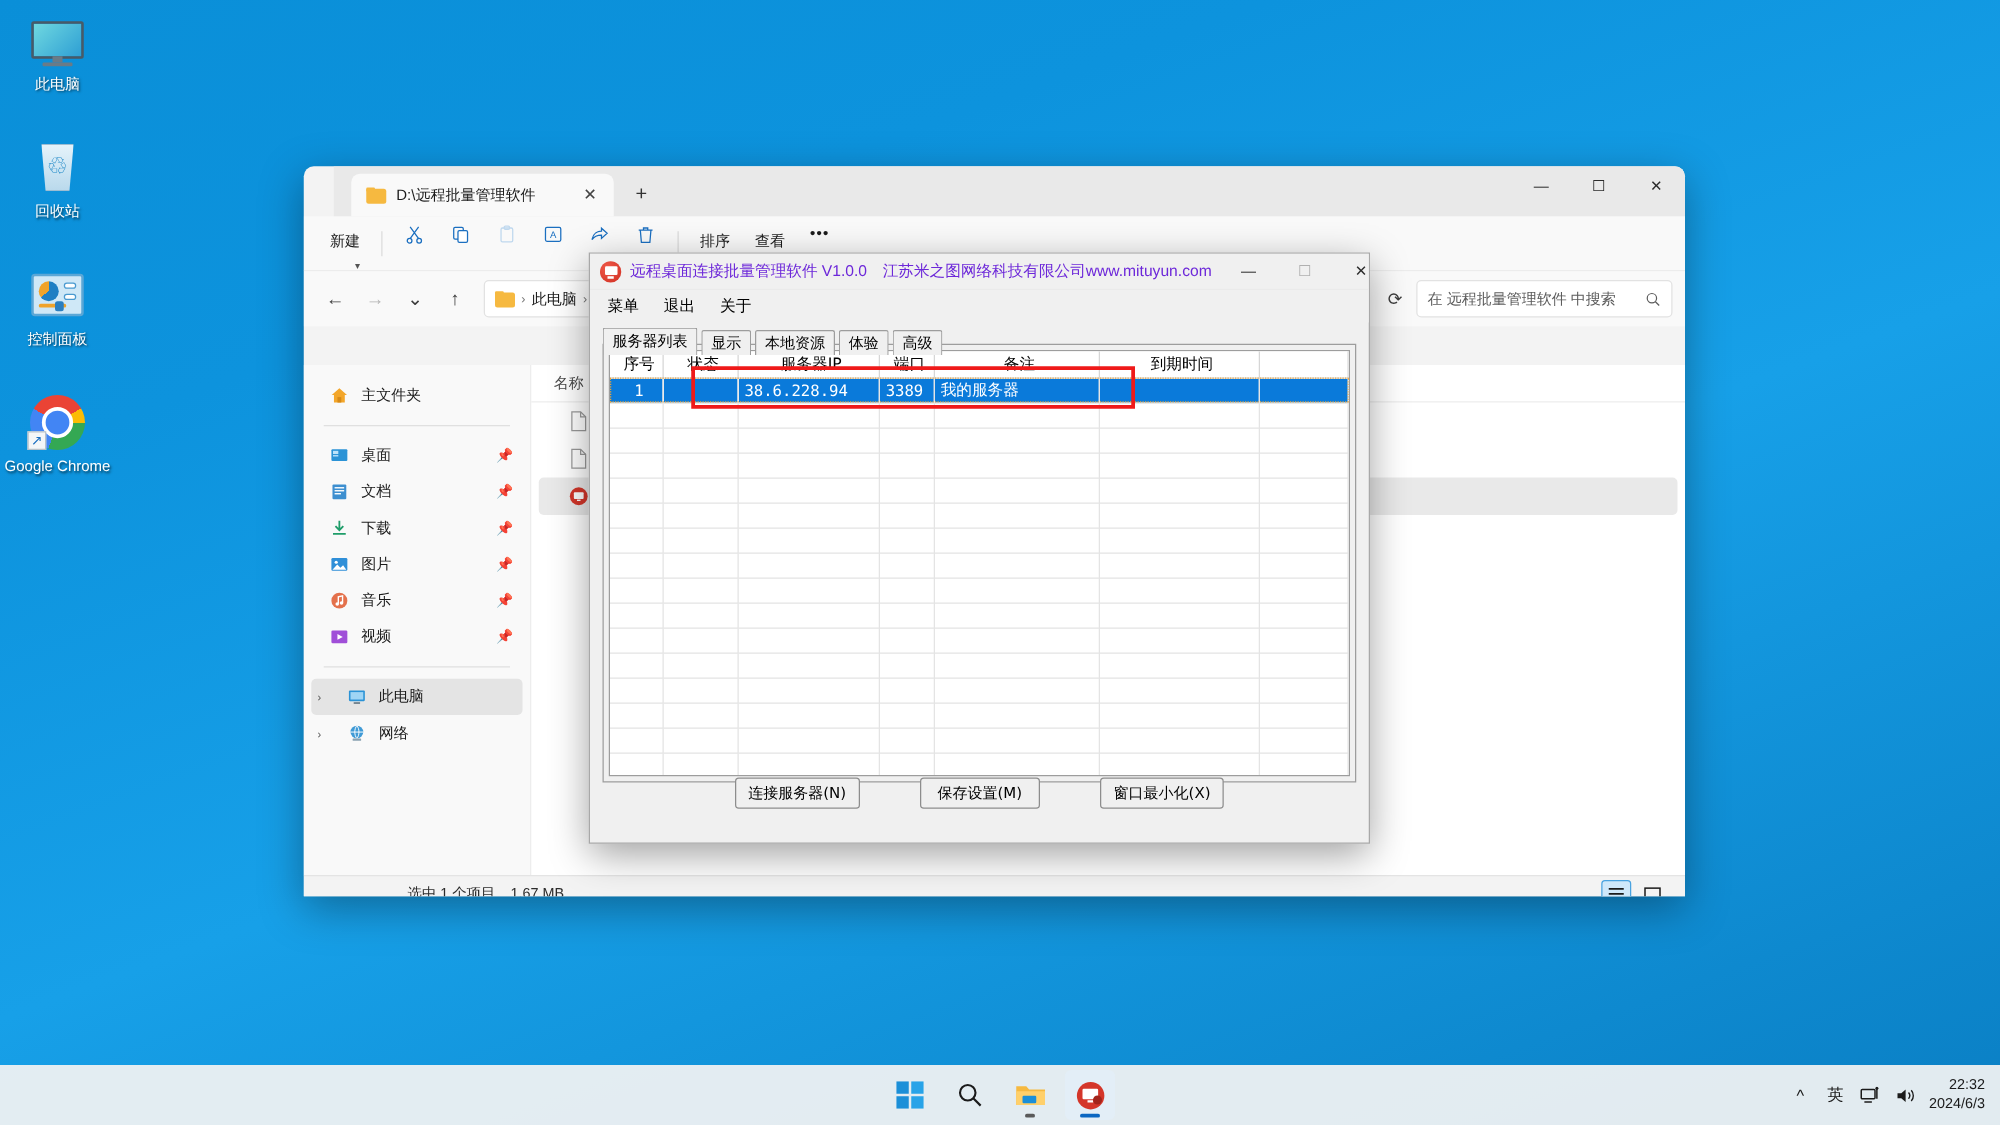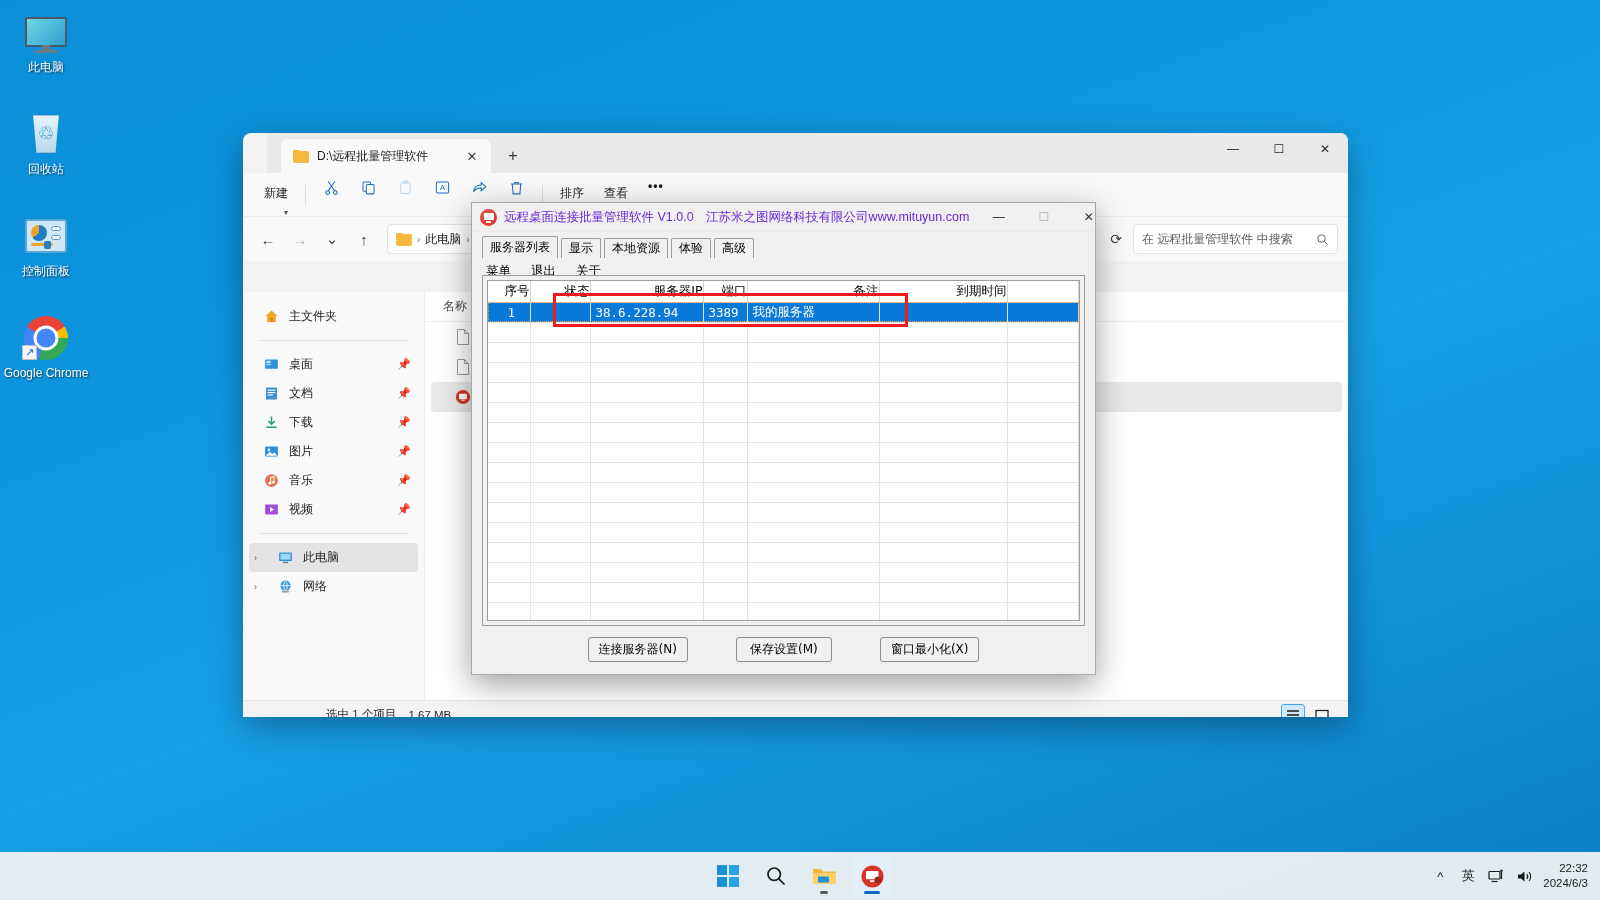--- a/index.html
+++ b/index.html
@@ -277,21 +277,21 @@
   #rdp-panel {
     position: absolute; left: 10px; top: 72px; right: 10px; bottom: 48px;
     border: 1px solid #9d9d9d; background: #f0f0f0;
   }
   #grid-wrap {
     position: absolute; left: 4px; top: 4px; right: 4px; bottom: 4px;
     background: #fff; border: 1px solid #9d9d9d; overflow: hidden;
   }
   table.grid { border-collapse: collapse; width: 100%; table-layout: fixed; }
   table.grid th {
-    height: 21px; text-align: right; font-weight: normal; font-size: 12.5px;
+    height: 21px; text-align: center; font-weight: normal; font-size: 12.5px;
     background: #fff; color: #000; padding-left: 5px;
     border-right: 1px solid #d6d6d6; border-bottom: 1px solid #d6d6d6;
     font-family: "DejaVu Sans", sans-serif;
   }
   table.grid td {
     height: 20px; font-size: 12.5px; color: #000; padding-left: 5px;
     border-right: 1px solid #e4e4e4; border-bottom: 1px solid #e4e4e4;
     font-family: "DejaVu Sans Mono", monospace;
     white-space: nowrap; overflow: hidden;
   }
@@ -299,21 +299,21 @@
     background: #0a7ada; color: #fff;
   }
   table.grid tr.selected { outline: 1px dotted #e8a33d; outline-offset: -1px; }
   td.c-idx { text-align: center; padding-left: 0; }
   td.cjk { font-family: "DejaVu Sans", sans-serif; }
   #redbox {
     position: absolute; border: 3px solid #ef1a1a; pointer-events: none;
     left: 70px; top: 17px; width: 355px; height: 34px; z-index: 6;
   }
   #rdp-buttons {
-    position: absolute; left: 0; right: 0; bottom: 1px; height: 48px;
+    position: absolute; left: 0; right: 0; bottom: 16px; height: 48px;
     display: flex; align-items: center; justify-content: center; gap: 48px;
   }
   .rdp-btn {
     min-width: 96px; height: 25px; background: #f0f0f0;
     border: 1px solid #8d8d8d; border-radius: 3px;
     display: flex; align-items: center; justify-content: center;
     font-size: 12px; color: #000; padding: 0 10px;
     font-family: "DejaVu Sans", sans-serif;
   }
   
@@ -654,32 +654,32 @@
   <div id="rdp-title">
     <div id="rdp-appicon"></div>
     <div id="rdp-title-text">远程桌面连接批量管理软件 V1.0.0　江苏米之图网络科技有限公司www.mituyun.com</div>
     <div id="rdp-wctrl">
       <div class="rdp-wbtn">—</div>
       <div class="rdp-wbtn dim">☐</div>
       <div class="rdp-wbtn">✕</div>
     </div>
   </div>
 
+  <div id="rdp-menu">
+    <div class="menu-item">菜单</div>
+    <div class="menu-item">退出</div>
+    <div class="menu-item">关于</div>
+  </div>
+
   <div id="rdp-tabs">
     <div class="rdp-tab active">服务器列表</div>
     <div class="rdp-tab">显示</div>
     <div class="rdp-tab">本地资源</div>
     <div class="rdp-tab">体验</div>
     <div class="rdp-tab">高级</div>
-  </div>
-
-  <div id="rdp-menu">
-    <div class="menu-item">菜单</div>
-    <div class="menu-item">退出</div>
-    <div class="menu-item">关于</div>
   </div>
 
   <div id="rdp-panel">
     <div id="grid-wrap">
       <table class="grid">
         <colgroup>
           <col style="width:42px">
             <col style="width:60px">
             <col style="width:113px">
           <col style="width:44px">

